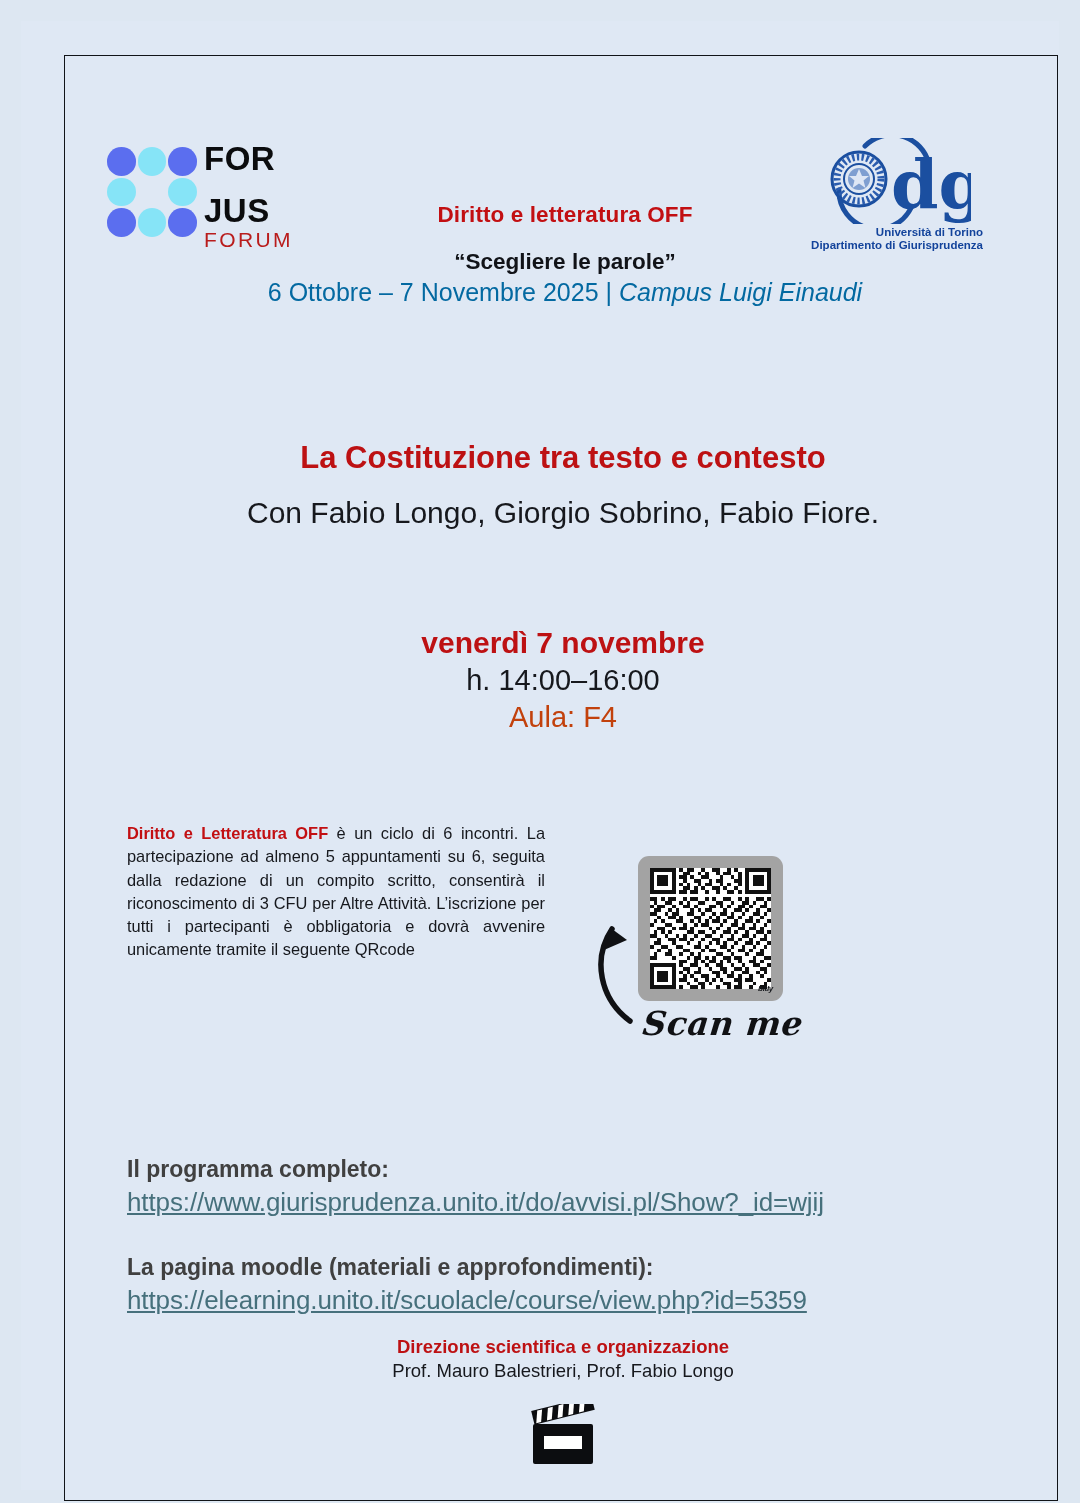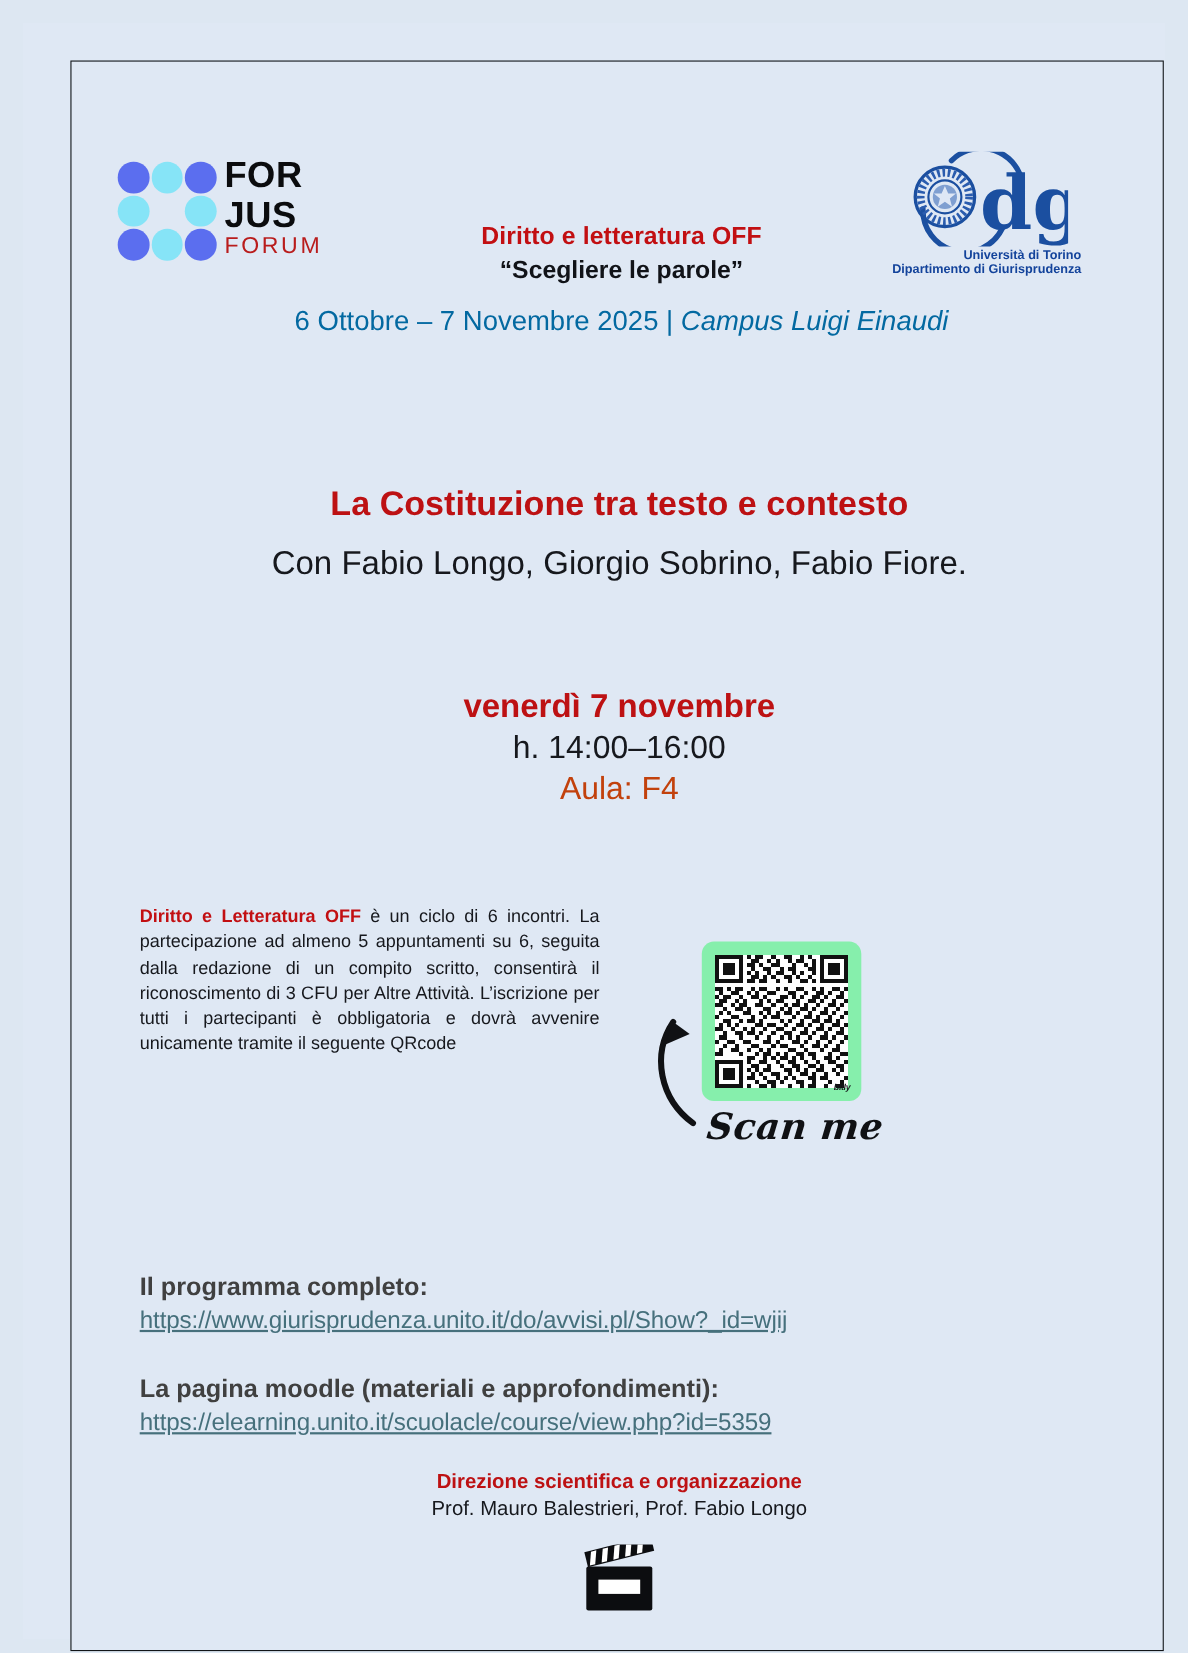--- a/index.html
+++ b/index.html
@@ -68,21 +68,21 @@
     top: 0px;
     line-height: 1;
   }
   .fj-for, .fj-jus {
     font-size: 33px;
     font-weight: 800;
     letter-spacing: 0.5px;
     color: #0b0c0e;
     display: block;
   }
-  .fj-for { margin-bottom: 3px; }
+  .fj-for { margin-bottom: 19px; }
   .fj-jus { margin-bottom: 2px; }
   .fj-forum {
     display: block;
     font-size: 21px;
     font-weight: 400;
     letter-spacing: 2.4px;
     color: #b91c1c;
   }
 
   
@@ -124,21 +124,21 @@
     font-weight: 700;
     color: #c20f12;
     letter-spacing: 0.1px;
     display: block;
   }
   .hdr-2 {
     font-size: 22.5px;
     font-weight: 700;
     color: #111318;
     display: block;
-    margin-top: 5px;
+    margin-top: 21px;
   }
   .hdr-date {
     position: absolute;
     left: 60px;
     top: 222px;
     width: 880px;
     text-align: center;
     font-size: 25px;
     color: #0369a1;
   }
@@ -213,21 +213,21 @@
     top: 760px;
     width: 250px;
     height: 230px;
   }
   .qr-card {
     position: absolute;
     left: 58px;
     top: 40px;
     width: 145px;
     height: 145px;
-    background: #86efac;
+    background: #a3a3a3;
     border-radius: 11px;
   }
   .qr-canvas {
     position: absolute;
     left: 12px; top: 12px;
     width: 121px; height: 121px;
   }
   .qr-bitly {
     position: absolute;
     right: 10px;
@@ -267,21 +267,21 @@
     top: 1100px;
     width: 880px;
   }
   .lnk-head {
     font-size: 23px;
     font-weight: 700;
     color: #404040;
     display: block;
   }
   .lnk-url {
-    font-size: 22px;
+    font-size: 26px;
     color: #46707c;
     text-decoration: underline;
     display: block;
     margin-top: 4px;
     letter-spacing: -0.1px;
   }
   .lnk-gap { height: 36px; }
 
   
   .footer {

